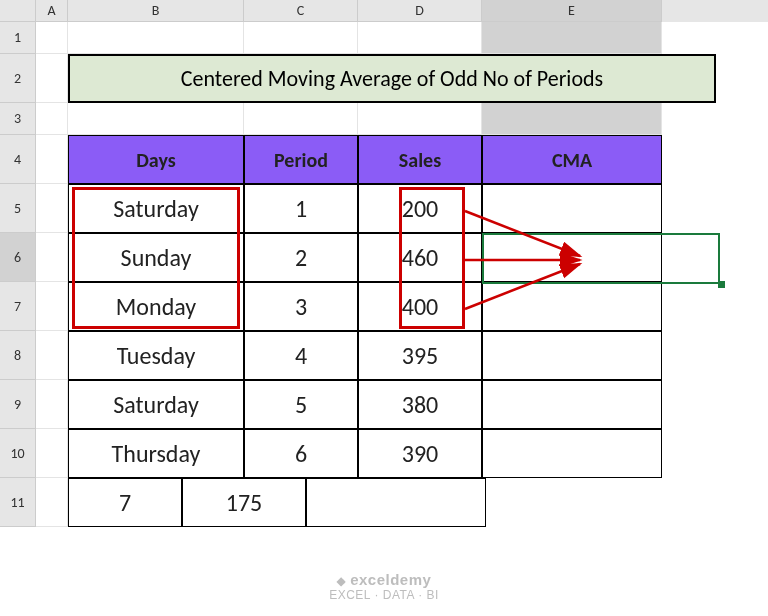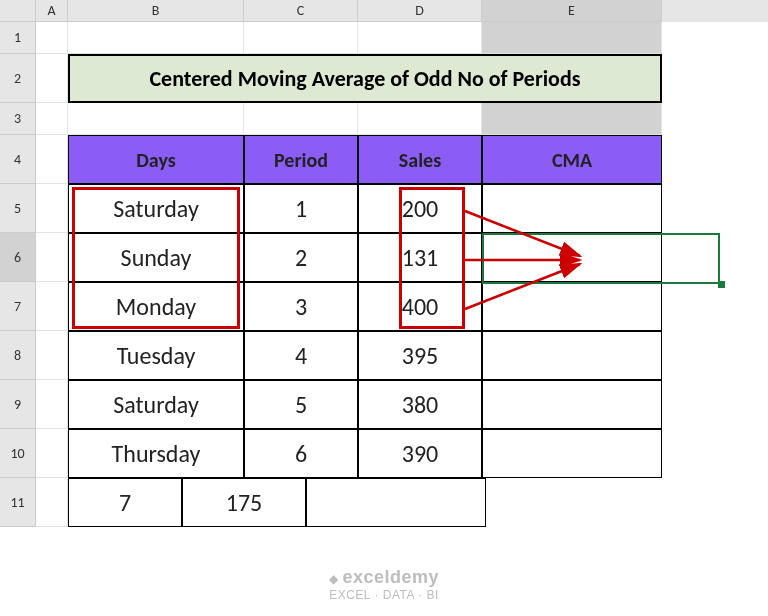--- a/index.html
+++ b/index.html
@@ -61,24 +61,24 @@
     justify-content: center;
     font-size: 20px;
     color: #222;
     position: relative;
   }
   .r1 { height: 32px; }
   .r2 { height: 49px; }
   .r3 { height: 32px; }
   .rdata { height: 49px; }
   .title-cell {
-    width: 594px;
+    width: 648px;
     background: #dde9d3;
     border: 2px solid #000;
-    font-weight: bold;
+    font-weight: normal;
     font-size: 22px;
     display:flex; align-items:center; justify-content:center;
   }
   .hdr-cell {
     background: #8b5cf6;
     border: 1px solid #000;
     font-weight: bold;
     font-size: 20px;
   }
   .data-cell {
@@ -108,21 +108,21 @@
     bottom: 14px;
     left: 50%;
     transform: translateX(-50%);
     color: #bdbdbd;
     font-size: 12px;
     text-align: center;
     z-index: 2;
     font-family: Arial, sans-serif;
     letter-spacing: 0.5px;
   }
-  .watermark .big { font-size: 18px; font-weight:600; }
+  .watermark .big { font-size: 15px; font-weight:600; }
   svg.arrows { position:absolute; top:0; left:0; pointer-events:none; z-index:6; }
 </style>
 </head>
 <body>
 
 <div class="sheet-grid">
 
   <div class="col-headers">
     <div class="corner"></div>
     <div class="colA">A</div>
@@ -171,21 +171,21 @@
     <div class="cell data-cell colB">Saturday</div>
     <div class="cell data-cell colC">1</div>
     <div class="cell data-cell colD">200</div>
     <div class="cell data-cell colE"></div>
   </div>
   <div class="row rdata">
     <div class="row-hdr sel">6</div>
     <div class="cell colA"></div>
     <div class="cell data-cell colB">Sunday</div>
     <div class="cell data-cell colC">2</div>
-    <div class="cell data-cell colD">131</div>
+    <div class="cell data-cell colD">460</div>
     <div class="cell data-cell colE"></div>
   </div>
   <div class="row rdata">
     <div class="row-hdr">7</div>
     <div class="cell colA"></div>
     <div class="cell data-cell colB">Monday</div>
     <div class="cell data-cell colC">3</div>
     <div class="cell data-cell colD">400</div>
     <div class="cell data-cell colE"></div>
   </div>

